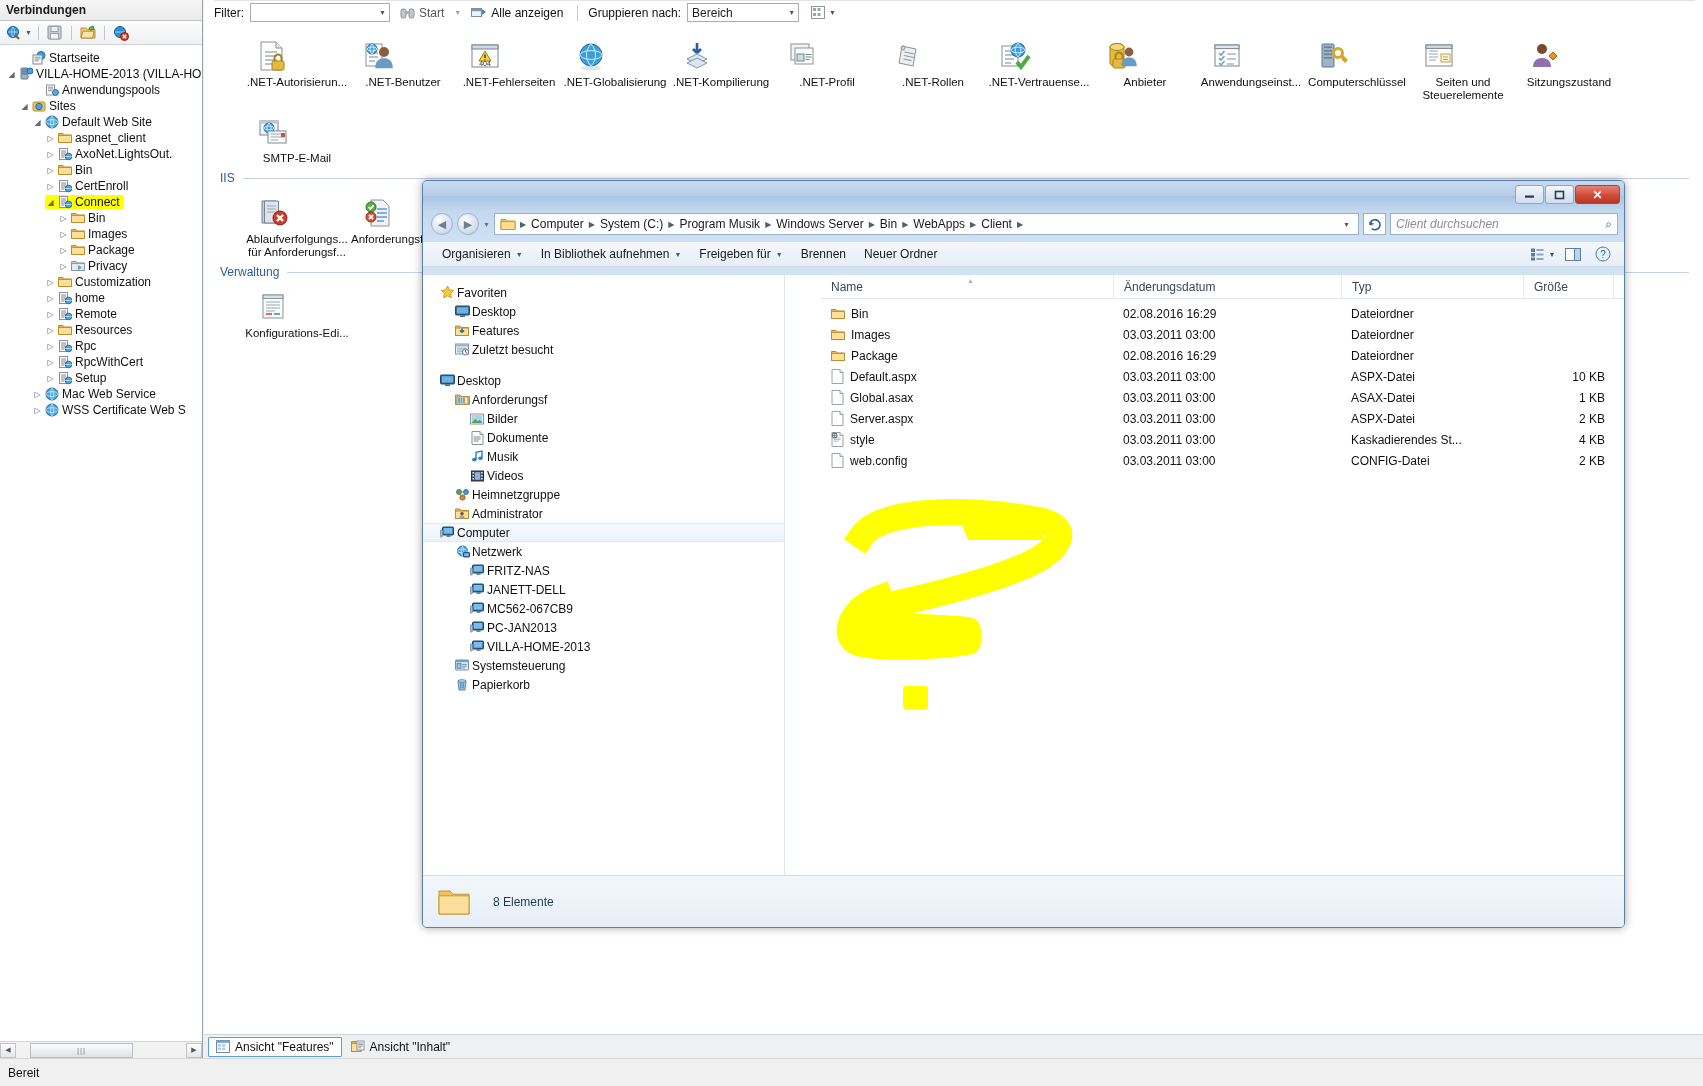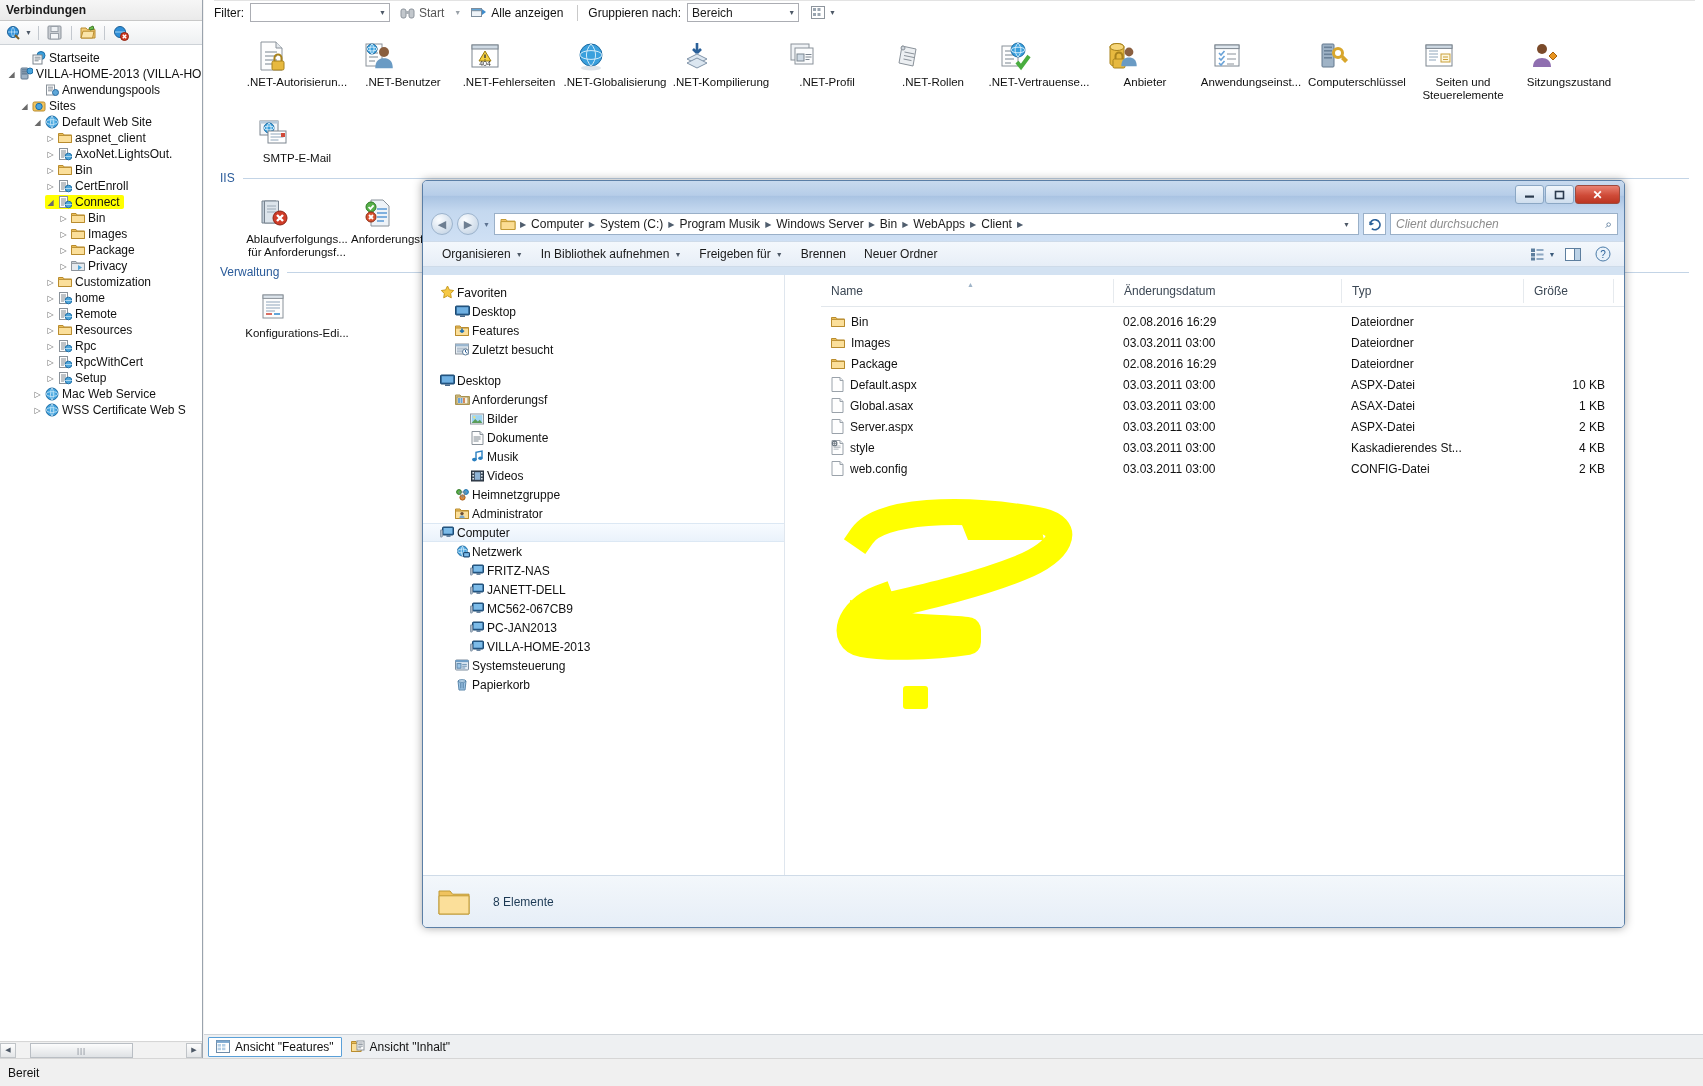--- a/index.html
+++ b/index.html
@@ -197,21 +197,21 @@
   .nvrow { display: flex; align-items: center; height: 19px; font-size: 12px; color: #111; white-space: nowrap; }
   .nvrow .nico { width: 20px; flex: 0 0 20px; display: flex; align-items: center; justify-content: center; }
   .nvrow.sel { background: linear-gradient(to bottom,#f7fbff,#eaf2fb); border-top: 1px solid #dce8f4; border-bottom: 1px solid #dce8f4; margin-left: -14px; padding-left: 14px; }
   .nv-ind1 { padding-left: 0px; }
   .nv-ind2 { padding-left: 15px; }
   .nv-ind3 { padding-left: 30px; }
   .nv-gap { height: 12px; }
 
   .ex-list { flex: 1; position: relative; }
   .lst-head {
-    height: 32px; display: flex; align-items: center;
+    height: 24px; display: flex; align-items: center;
     border-bottom: 1px solid #e2e7ec; background: #fff; font-size: 12px; color: #3b4754;
   }
   .lst-head .col { padding-left: 10px; position: relative; height: 24px; display:flex; align-items:center; }
   .lst-head .col + .col { border-left: 1px solid #e6eaee; }
   .col-name { width: 292px; }
   .col-date { width: 228px; }
   .col-typ { width: 182px; }
   .col-size { width: 90px; justify-content: flex-end; padding-right: 8px; }
   .col-rest { flex: 1; border-left: 1px solid #e6eaee; }
   .sort-caret { position: absolute; left: 50%; top: 2px; font-size: 7px; color: #9fb4c8; }

